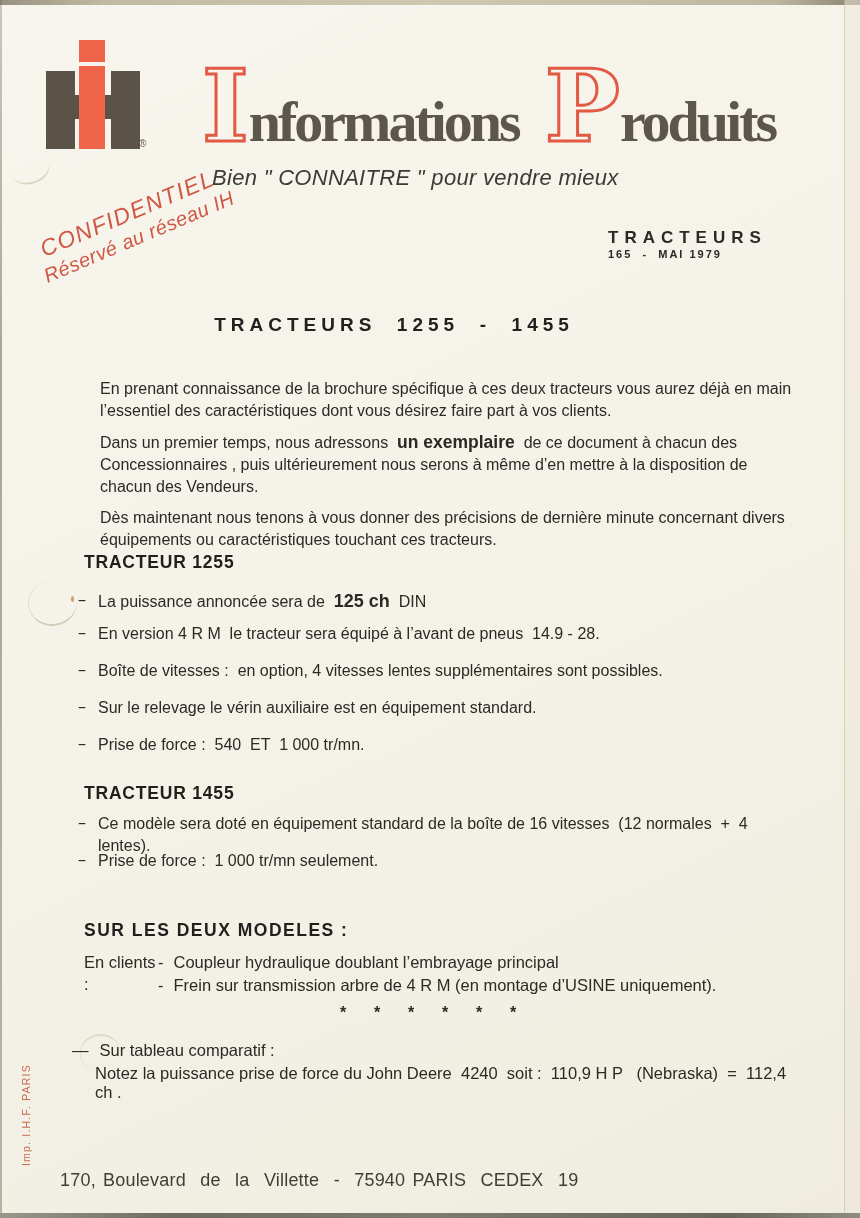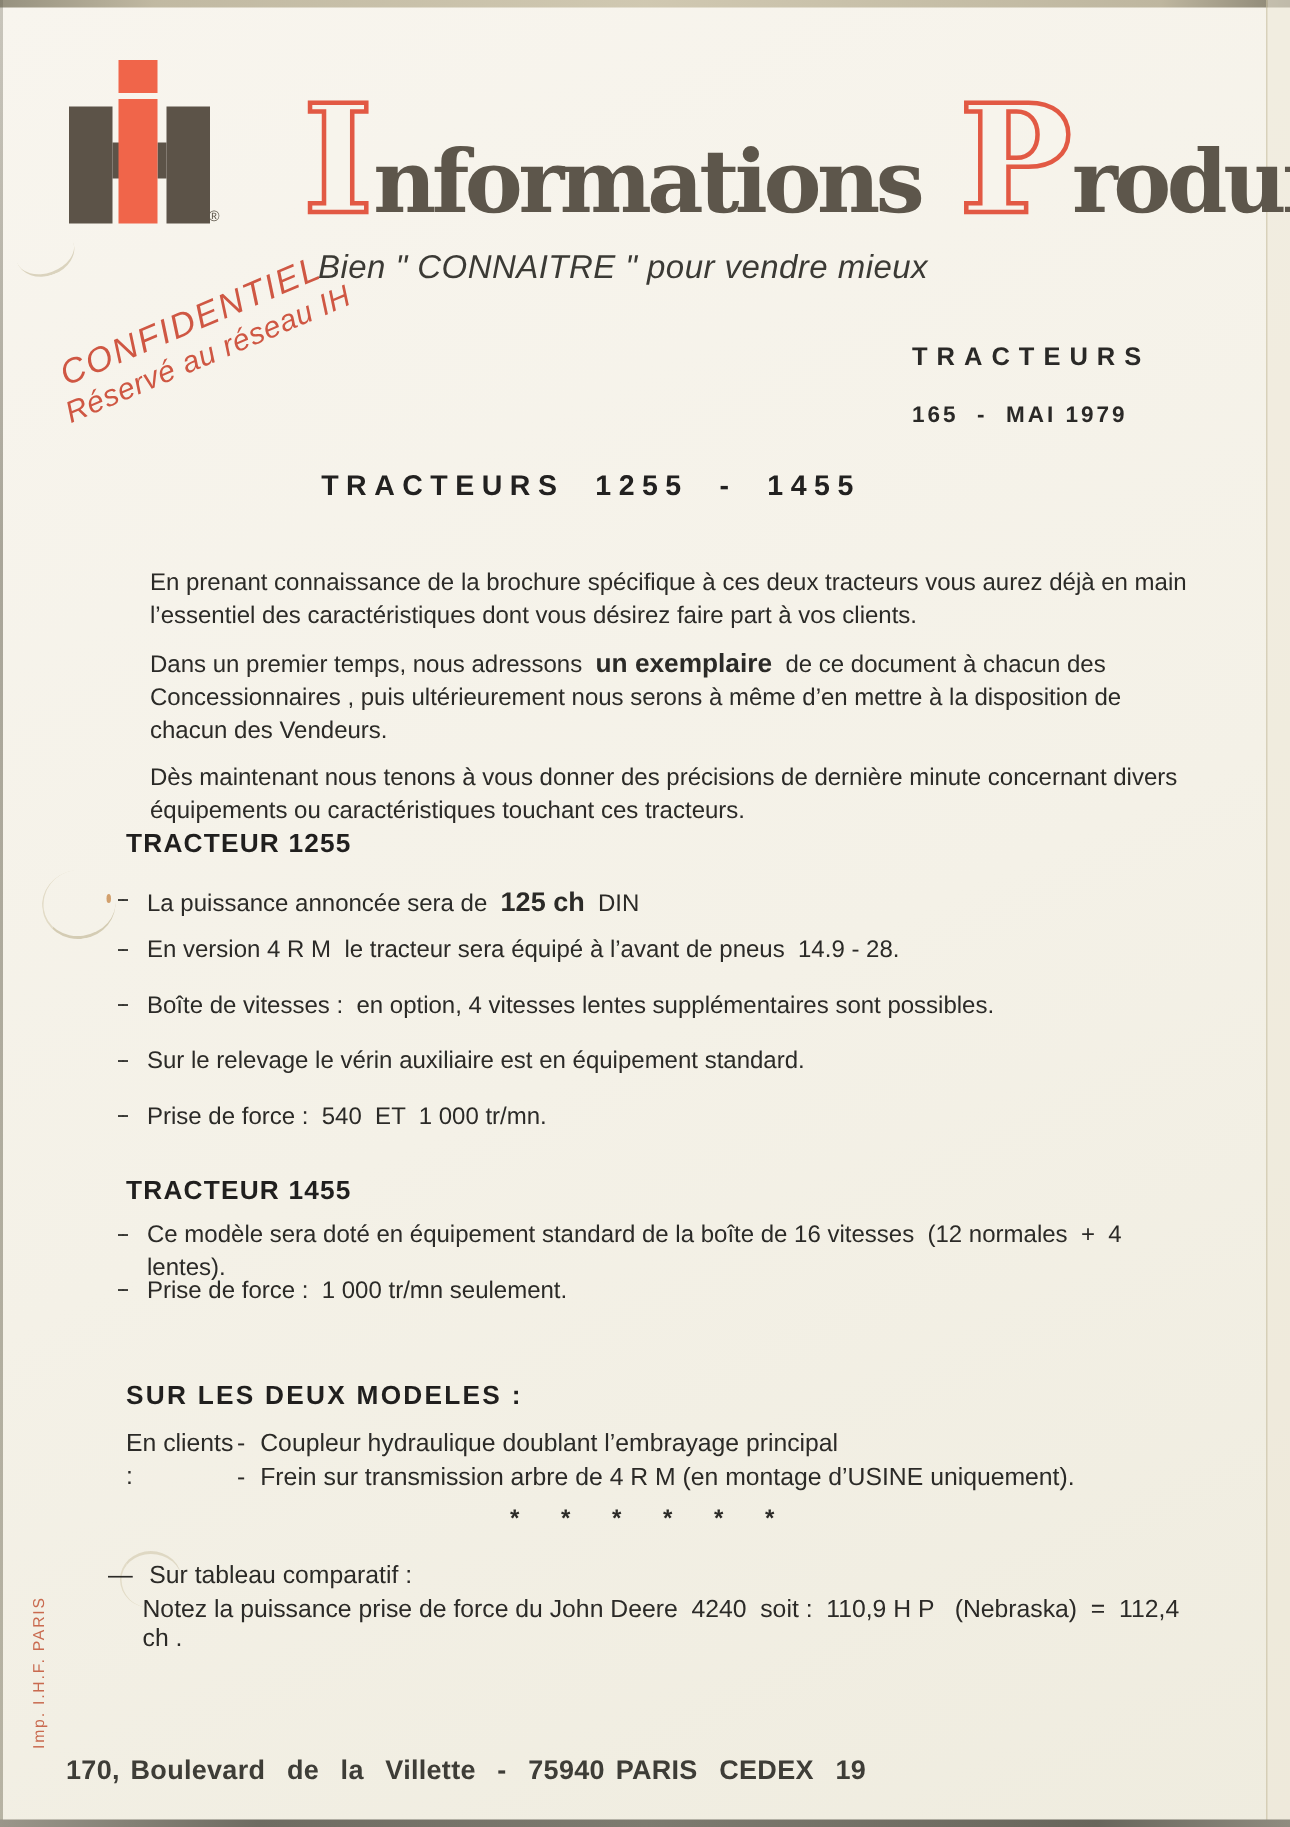--- a/index.html
+++ b/index.html
@@ -19,34 +19,34 @@
   .right-line { position:absolute; top:0; right:15px; bottom:0; width:1px; background:#c7be9f; opacity:.65; }
   .right-shade { position:absolute; top:0; right:0; bottom:0; width:15px; background:#ece7d7; opacity:.55; }
 
   
   .logo { position:absolute; left:46px; top:39px; width:104px; height:112px; }
 
   
   .masthead { position:absolute; left:202px; top:64px; display:flex; align-items:baseline;
     font-family:"DejaVu Serif", serif; font-weight:bold; white-space:nowrap; }
   .m-cap { font-size:100px; line-height:.84; color:#f7f4ec; -webkit-text-stroke:3px #e25944; }
-  .m-rest { font-size:58px; letter-spacing:-3px; color:#5d564b; }
+  .m-rest { font-size:58px; letter-spacing:-3px; color:#5d564b;font-family:Liberation Serif, serif; }
   .m-gap { margin-right:26px; }
 
   .tagline { position:absolute; left:212px; top:165px; font-style:italic; font-size:22px;
     color:#3b3a35; letter-spacing:.3px; white-space:pre; }
 
   .stamp { position:absolute; left:36px; top:238px; transform:rotate(-23deg); transform-origin:left top;
     color:#cf5743; font-style:italic; }
   .stamp-l1 { font-size:23px; letter-spacing:1.5px; }
   .stamp-l2 { font-size:20px; margin-top:1px; margin-left:-7px; letter-spacing:.5px; }
 
   .issue { position:absolute; left:608px; top:228px; width:170px; text-align:left; color:#2a2927; }
   .issue-cat { font-size:17px; font-weight:bold; letter-spacing:6px; white-space:pre; }
-  .issue-num { font-size:15px; font-weight:bold; letter-spacing:2px; margin-top:20px; white-space:pre; }
+  .issue-num { font-size:11px; font-weight:bold; letter-spacing:2px; margin-top:0; white-space:pre; }
 
   .doc-title { position:absolute; left:0; right:72px; top:314px; text-align:center;
     font-size:19px; font-weight:bold; letter-spacing:5px; white-space:pre; color:#222120; }
 
   .intro { position:absolute; left:100px; top:378px; width:700px; }
   .intro p { margin:0 0 9px; font-size:16px; line-height:22px; white-space:pre-wrap; }
   .em-big { font-weight:bold; font-size:17.5px; }
 
   .h-section { position:absolute; left:84px; font-size:17.5px; font-weight:bold;
     letter-spacing:.8px; color:#201f1e; white-space:pre; }
@@ -64,21 +64,21 @@
   .separator { position:absolute; left:340px; top:1004px; font-size:16px; font-weight:bold;
     letter-spacing:2px; white-space:pre; color:#2b2a27; }
 
   .note1 { position:absolute; left:72px; top:1041px; display:flex; font-size:16.5px; }
   .note-dash { margin-right:11px; }
   .note2 { position:absolute; left:95px; top:1064px; width:710px; font-size:16.5px; white-space:pre-wrap; }
 
   .printer { position:absolute; left:20px; top:1074px; height:92px; writing-mode:vertical-rl;
     transform:rotate(180deg); font-size:10.5px; color:#c96a4f; letter-spacing:1.2px; white-space:nowrap; }
 
-  .footer-address { position:absolute; left:44px; top:1170px; font-size:18px; font-weight:bold;
+  .footer-address { position:absolute; left:60px; top:1170px; font-size:18px; font-weight:normal;
     color:#3e3d37; letter-spacing:.2px; word-spacing:2px; white-space:pre; }
 
   
   .arc1 { position:absolute; left:10px; top:152px; width:40px; height:30px; border-radius:50%;
     border-bottom:2px solid #cfc6ab; transform:rotate(-20deg); opacity:.7; }
   .arc2 { position:absolute; left:28px; top:580px; width:48px; height:44px; border-radius:50%;
     border-bottom:2px solid #c3b898; border-left:1px solid #d8cfb4; transform:rotate(-8deg); opacity:.65; }
   .arc3 { position:absolute; left:80px; top:1034px; width:40px; height:36px; border-radius:50%;
     border-top:2px solid #d2c9ae; border-left:1px solid #d8cfb4; opacity:.6; }
   .speck { position:absolute; left:71px; top:596px; width:3px; height:6px; background:#c98b4e;

